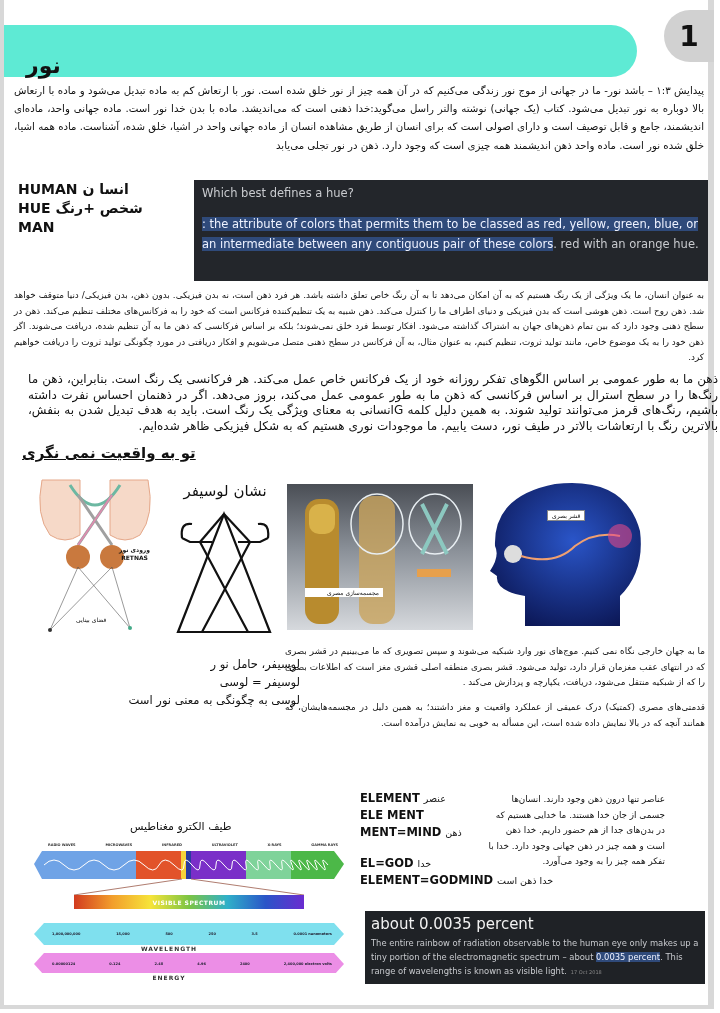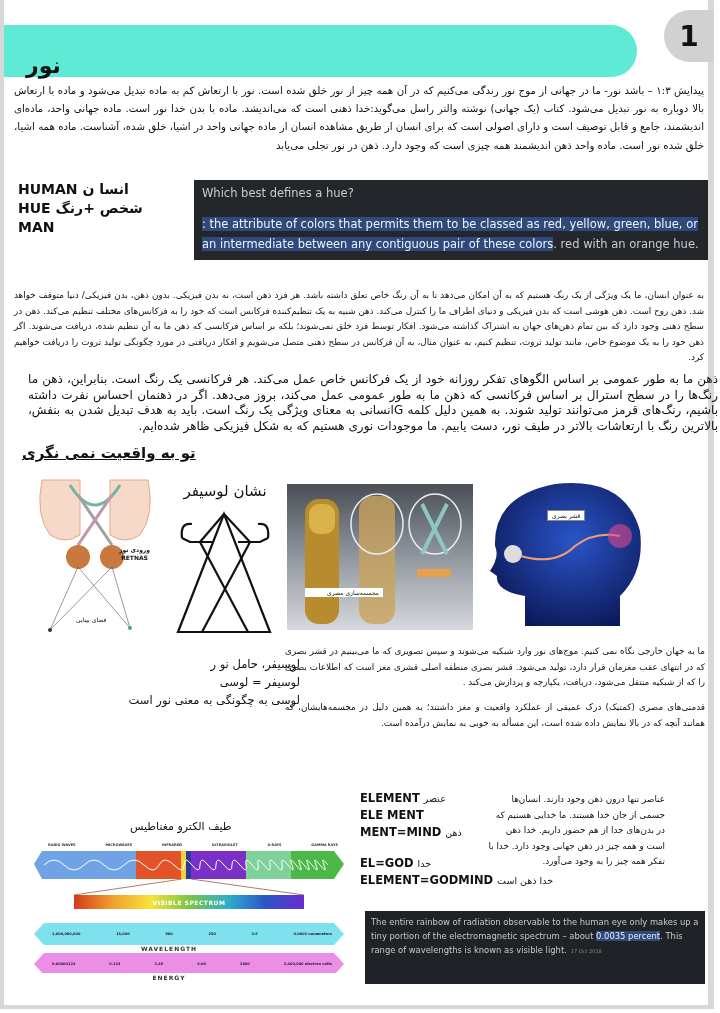--- a/index.html
+++ b/index.html
@@ -5,21 +5,21 @@
   html,body{margin:0;padding:0;}
   body{width:720px;height:1013px;background:#ffffff;position:relative;overflow:hidden;font-family:"DejaVu Sans",sans-serif;color:#111;}
   .page-frame{position:absolute;left:0;top:0;width:714px;height:1009px;border-left:4px solid #d8d8d8;border-right:6px solid #d8d8d8;border-bottom:4px solid #d8d8d8;box-sizing:border-box;}
   .header-bar{position:absolute;left:4px;top:25px;width:633px;height:52px;background:#5eead4;border-radius:0 28px 28px 0;}
   .header-title{position:absolute;left:22px;top:28px;font-size:22px;font-weight:bold;direction:rtl;}
   .page-num{position:absolute;left:664px;top:10px;width:50px;height:52px;background:#d1d1d1;border-radius:28px 0 0 28px;display:flex;align-items:center;justify-content:center;font-size:28px;font-weight:bold;}
   .rtl{direction:rtl;text-align:justify;}
   .p1{position:absolute;left:14px;top:82px;width:690px;font-size:10.2px;line-height:18.2px;}
   .human-block{position:absolute;left:18px;top:180px;width:150px;font-size:14px;font-weight:bold;line-height:19px;}
   .human-block div{direction:rtl;text-align:left;}
-  .hue-box{position:absolute;left:194px;top:180px;width:514px;height:80px;background:#23262b;color:#c9cbcf;font-size:11.5px;padding:6px 8px;box-sizing:border-box;}
+  .hue-box{position:absolute;left:194px;top:180px;width:514px;height:101px;background:#23262b;color:#c9cbcf;font-size:11.5px;padding:6px 8px;box-sizing:border-box;}
   .hue-q{margin-bottom:14px;}
   .hl{background:#2f4a7a;color:#eef2ff;}
   .hue-ans{line-height:20px;}
   .p2{position:absolute;left:14px;top:288px;width:690px;font-size:8.8px;line-height:15.6px;}
   .p3{position:absolute;left:28px;top:372px;width:690px;font-size:12px;line-height:15.6px;}
   .section-title{position:absolute;left:22px;top:444px;font-size:15px;font-weight:bold;text-decoration:underline;direction:rtl;}
   .img{position:absolute;overflow:hidden;}
   .brain-diagram{left:30px;top:475px;width:130px;height:165px;}
   .lucifer{left:170px;top:482px;width:110px;height:160px;}
   .sarco{left:287px;top:484px;width:186px;height:146px;background:linear-gradient(180deg,#4a4e55 0%,#8a9098 45%,#d6d9dd 100%);}
@@ -194,14 +194,15 @@
     <span>0.124</span>
     <span>2.48</span>
     <span>4.96</span>
     <span>2400</span>
     <span>2,400,000 electron volts</span>
   </div>
   <div class="scale-label" style="top:131px;transform:translateX(-20px)">ENERGY</div>
 </div>
 
 <div class="percent-box">
+  <div class="percent-title">about 0.0035 percent</div>
   <div class="percent-body"><span>The entire rainbow of radiation observable to the human eye only makes up a tiny portion of the electromagnetic spectrum – about </span><span class="hl">0.0035 percent</span><span>. This range of wavelengths is known as visible light.</span><span class="percent-date">17 Oct 2018</span></div>
 </div>
 
 </body></html>

